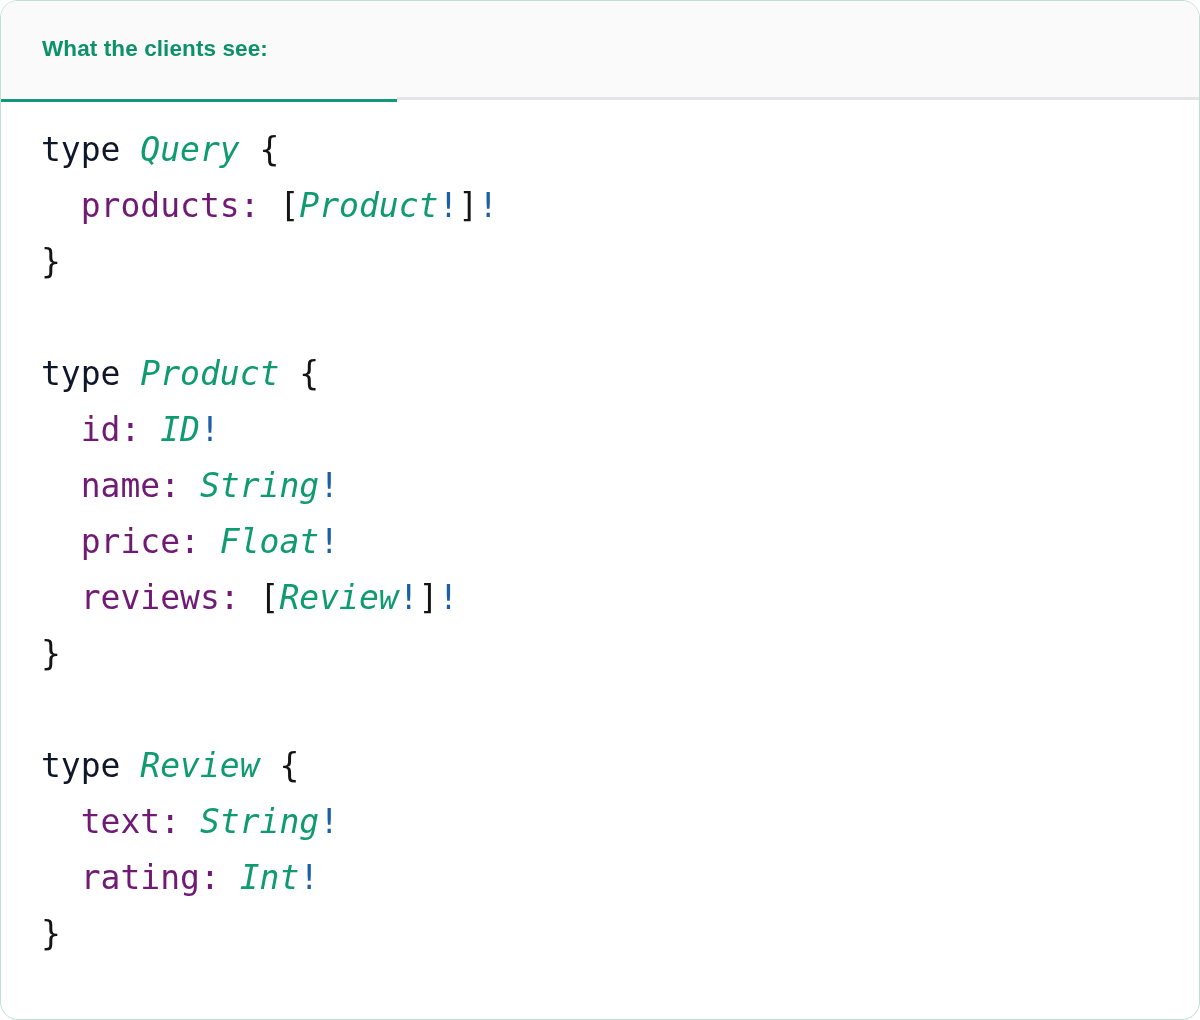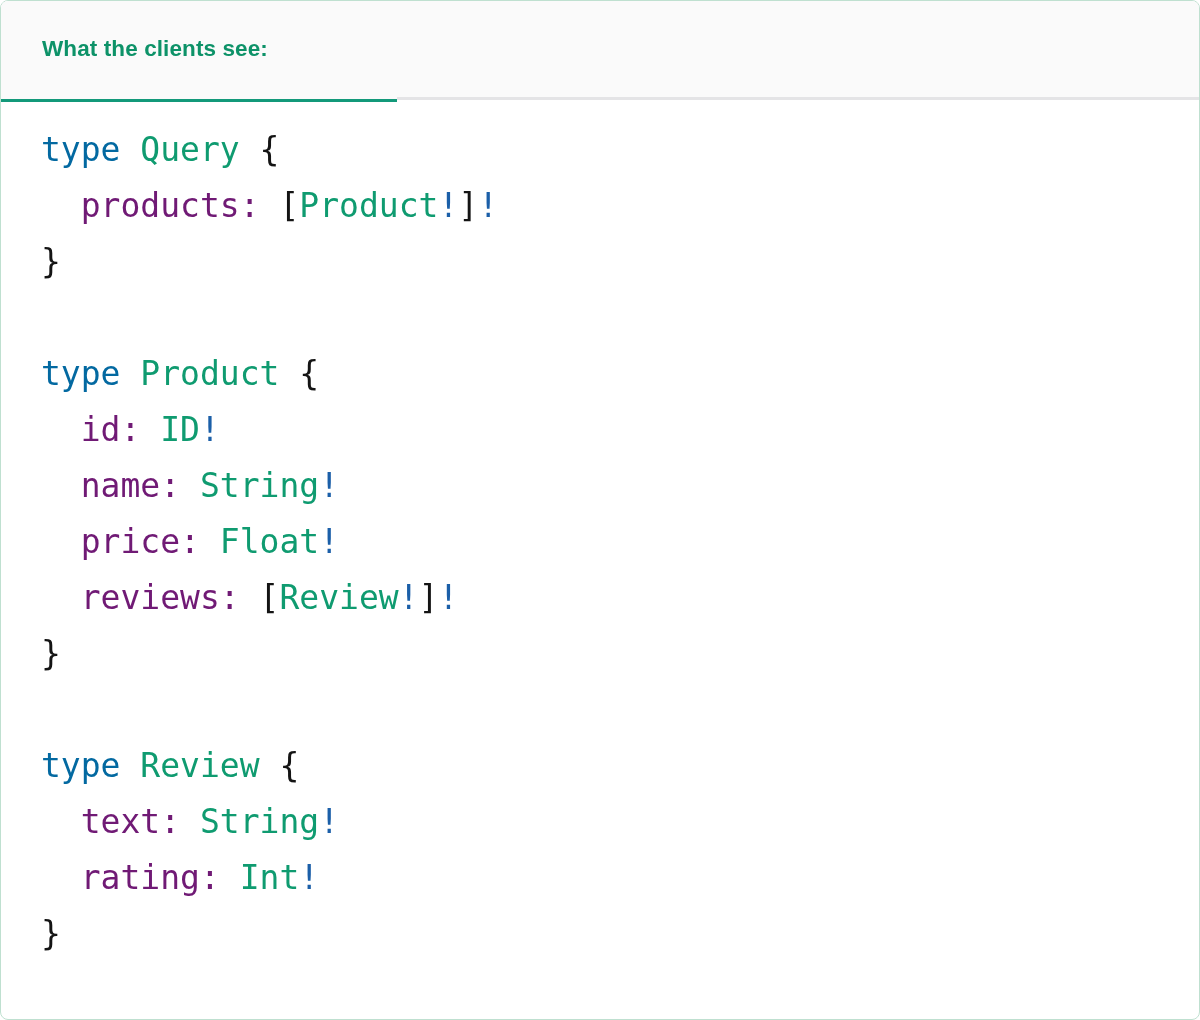--- a/index.html
+++ b/index.html
@@ -14,21 +14,21 @@
     -webkit-font-smoothing: antialiased;
   }
 
   .card {
     position: relative;
     box-sizing: border-box;
     width: 1200px;
     height: 1020px;
     background: #ffffff;
     border: 1px solid #bfe0d0;
-    border-radius: 8px;
+    border-radius: 18px;
     overflow: hidden;
   }
 
   
   .tabstrip {
     position: relative;
     box-sizing: border-box;
     height: 99px;
     background: #fafafa;
     border-bottom: 3px solid #e4e4e6;
@@ -74,26 +74,26 @@
     font-size: 33px;
     line-height: 56px;
     color: #141414;
     white-space: pre;
     letter-spacing: 0px;
   }
   .ln { display: block; height: 56px; }
   .ln.blank { color: transparent; }
 
   .kw   { color: #1a5d9c; }   
-  .tname{ color: #0f9b70; }   
+  .tname{ color: #0f9b70; font-style: italic; }   
   .fld  { color: #141414; }   
   .punc { color: #141414; }   
   .bang { color: #1b5fa8; }   
 </style>
-<style>.kw{color:#0369a1;}.tname{color:#0f9b70;}.fld{color:#701a75;}.punc{color:#141414;}.bang{color:#1b5fa8;}.tab-label{color:#0d9268;}.tab-underline{background:#13997a;}</style></head>
+<style>.kw{color:#0f172a;}.tname{color:#0f9b70;}.fld{color:#701a75;}.punc{color:#141414;}.bang{color:#1b5fa8;}.tab-label{color:#0d9268;}.tab-underline{background:#13997a;}</style></head>
 <body>
 
 <div class="card">
 
   <div class="tabstrip">
     <div class="tab">
       <span class="tab-label">What the clients see:</span>
       <span class="tab-underline"></span>
     </div>
   </div>

